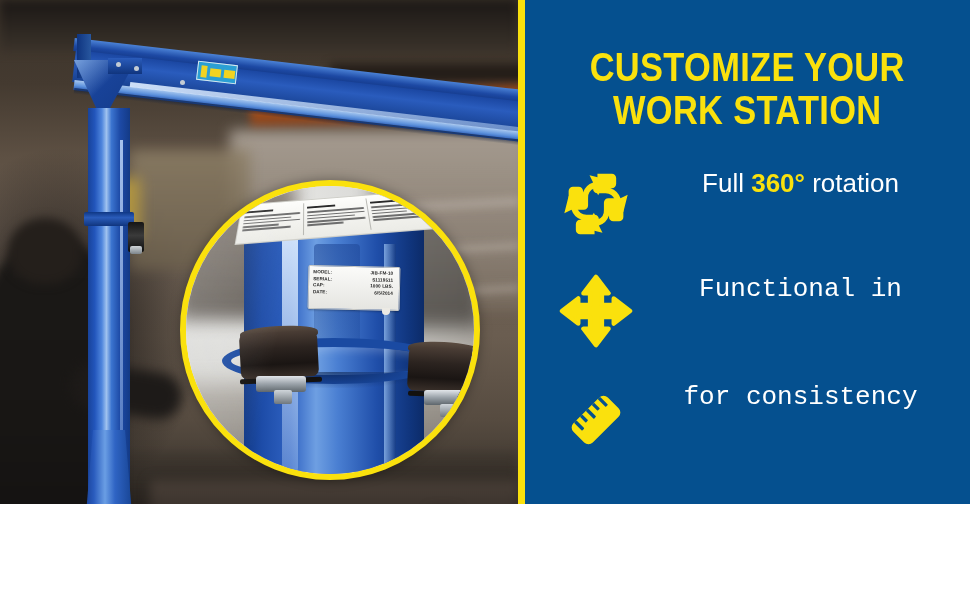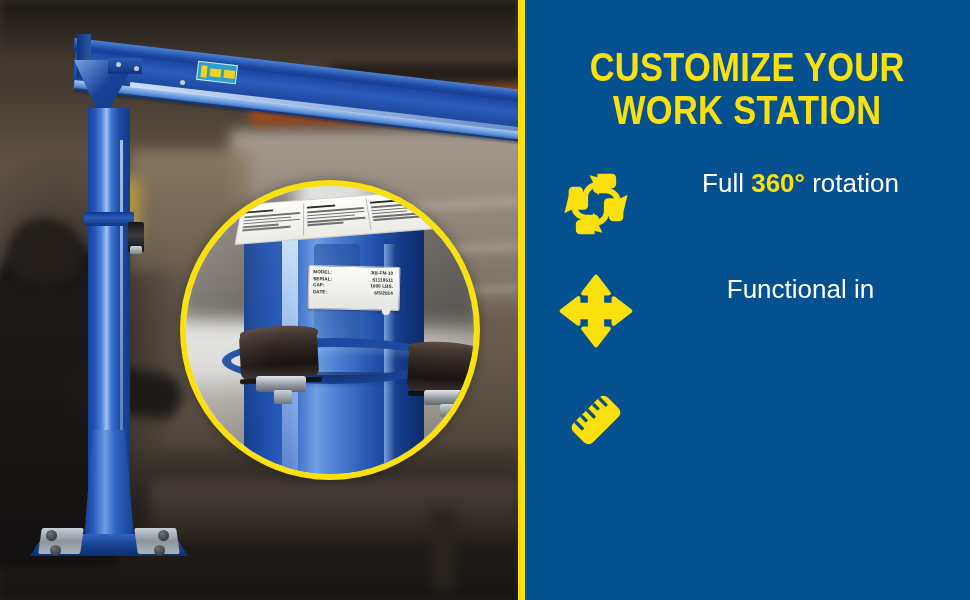--- a/index.html
+++ b/index.html
@@ -1,21 +1,21 @@
 <!DOCTYPE html>
 <html style="--brand: #05508f; --accent: #fae10d;"><head>
 <meta charset="utf-8">
 <style>
   * { margin:0; padding:0; box-sizing:border-box; }
   html,body { background:#ffffff; }
   body { font-family:"Liberation Sans", sans-serif; }
 
   .banner {
     position:relative;
-    width:970px; height:600px;
+    width:970px; height:504px;
     overflow:hidden;
     display:flex;
   }
 
   
   .photo-panel {
     position:relative;
     width:518px; height:600px;
     overflow:hidden;
     background:#2a2320;
@@ -419,21 +419,21 @@
   }
   .f-text {
     flex:1;
     text-align:center;
     color:#ffffff;
     font-size:26px;
     line-height:1.22;
     padding-right:14px;
   }
   .f-text .hi { color:var(--accent, #fae10d); font-weight:bold; }
-  .f-text .ln { display:block; }
+  .f-text .ln { display:block;font-family:Liberation Mono, monospace; }
   .f-text .wt { color:#ffffff; }
 </style>
 </head>
 <body>
 
 <div class="banner">
 
   <div class="photo-panel">
     <div class="bg-base"></div>
     <div class="bg-ceiling"></div>
@@ -632,18 +632,19 @@
                 <rect x="27" y="32" width="4.4" height="15" rx="1"></rect>
                 <rect x="38" y="32" width="4.4" height="11" rx="1"></rect>
                 <rect x="49" y="32" width="4.4" height="15" rx="1"></rect>
                 <rect x="60" y="32" width="4.4" height="11" rx="1"></rect>
                 <rect x="71" y="32" width="4.4" height="15" rx="1"></rect>
               </g>
             </g>
           </svg>
         </div>
         <div class="f-text">
+            <span class="ln wt">for consistency</span>
         </div>
       </div>
 
     </div>
   </div>
 </div>
 
 </body></html>

